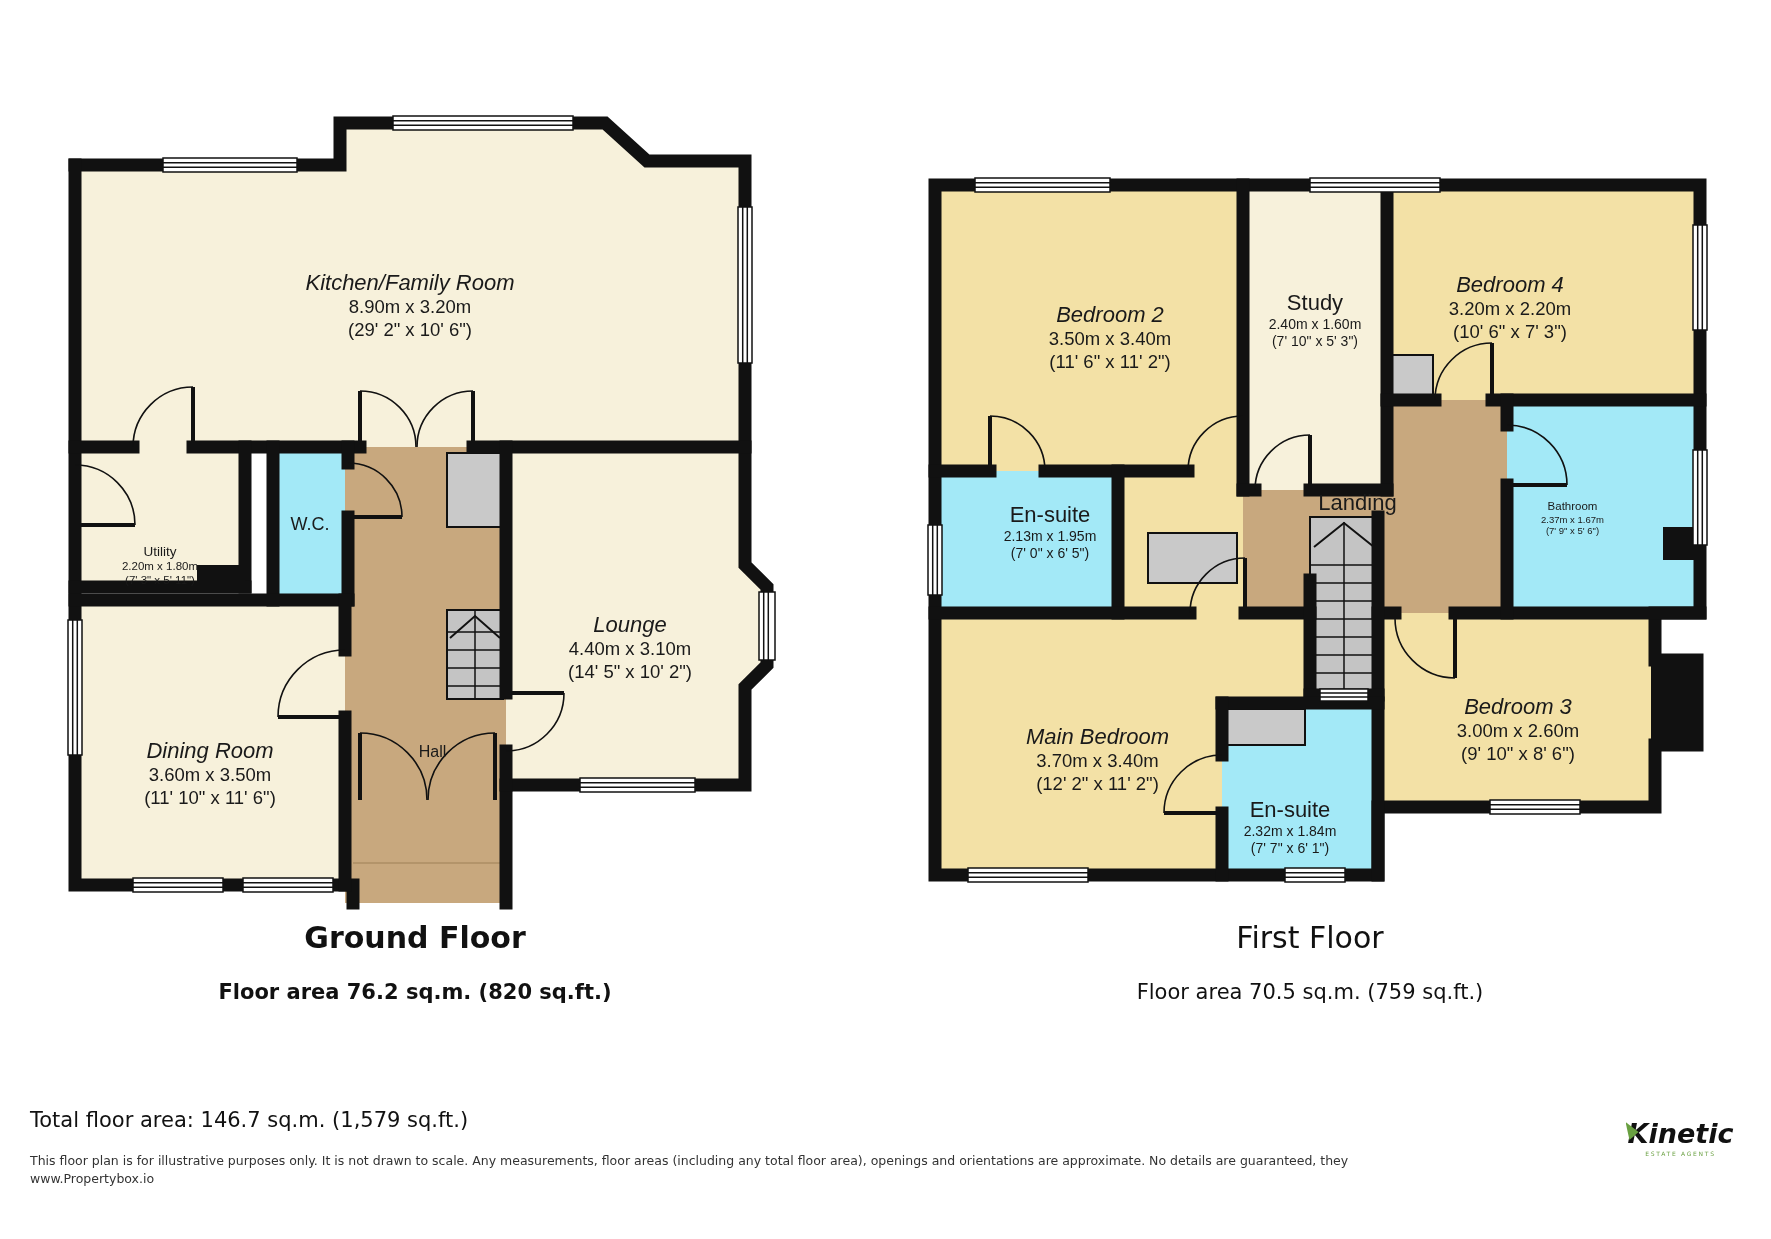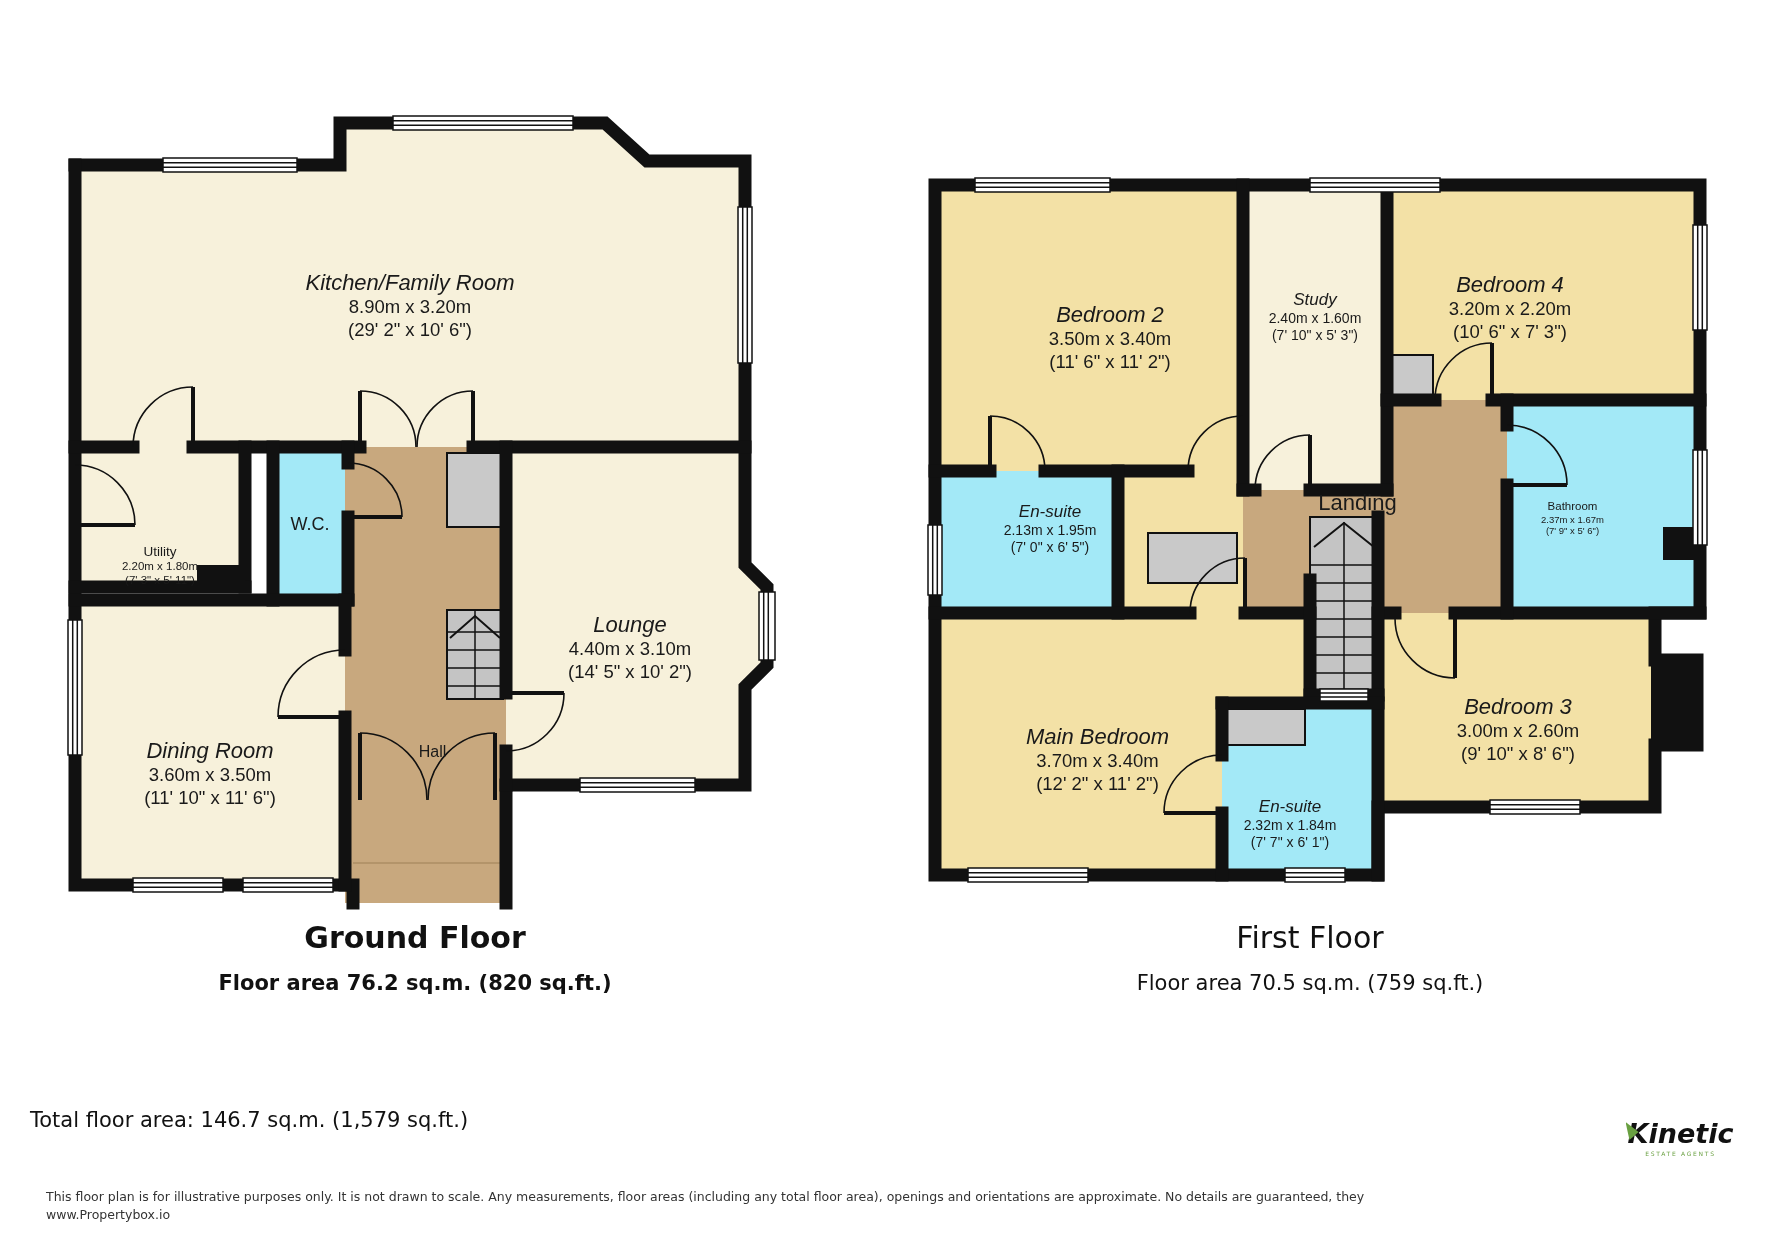--- a/index.html
+++ b/index.html
@@ -4,37 +4,37 @@
 <style>
   html,body{margin:0;padding:0;background:#fff;}
   body{width:1771px;height:1239px;position:relative;overflow:hidden;
        font-family:"Liberation Sans", sans-serif;color:#1a1a1a;}
   svg{position:absolute;}
   .room-label{position:absolute;text-align:center;z-index:5;color:#1a1a1a;}
   .room-label .name{line-height:1.2;}
   .room-label .dim{line-height:1.2;}
   .lbl-lg .name{font-size:22px;font-style:italic;}
   .lbl-lg .dim{font-size:18.5px;}
-  .lbl-md .name{font-size:17px;font-style:italic;}
+  .lbl-md .name{font-size:22px;}
   .lbl-md .dim{font-size:14px;}
   .lbl-sm .name{font-size:13.5px;}
   .lbl-sm .dim{font-size:11.5px;}
   .lbl-xs .name{font-size:11.5px;}
   .lbl-xs .dim{font-size:9.5px;}
   .lbl-wc .name{font-size:18px;}
   .lbl-hall .name{font-size:16px;}
   .lbl-landing .name{font-size:22px;margin-top:38px;}
   .floor-caption{position:absolute;text-align:center;z-index:5;
                  font-family:"DejaVu Sans", sans-serif;}
   .floor-caption .title{font-size:30px;color:#111;}
-  .floor-caption .area{font-size:21px;margin-top:16px;color:#111;}
+  .floor-caption .area{font-size:21px;margin-top:25px;color:#111;}
   .footer-total{position:absolute;left:30px;top:1108px;font-size:21px;color:#111;
                 font-family:"DejaVu Sans", sans-serif;}
-  .disclaimer{position:absolute;left:30px;top:1188px;width:1380px;font-size:12.5px;
-              line-height:1.42;color:#333;font-family:"DejaVu Sans", sans-serif;margin-left:16px;}
+  .disclaimer{position:absolute;left:30px;top:1152px;width:1380px;font-size:12.5px;
+              line-height:1.42;color:#333;font-family:"DejaVu Sans", sans-serif;}
   .logo{position:absolute;left:1618px;top:1118px;width:125px;text-align:center;}
   .logo .word{position:relative;display:inline-block;
               font-family:"DejaVu Sans", sans-serif;
               font-style:italic;font-weight:900;font-size:27px;color:#111;}
   .logo .swoosh{position:absolute;left:-2px;top:4px;width:13px;height:18px;
                 background:#69A041;clip-path:polygon(0 0,100% 55%,30% 100%);}
   .logo .tag{font-size:6px;letter-spacing:1.7px;color:#69A041;margin-top:1px;
              font-family:"DejaVu Sans", sans-serif;}
 </style>
 </head>

